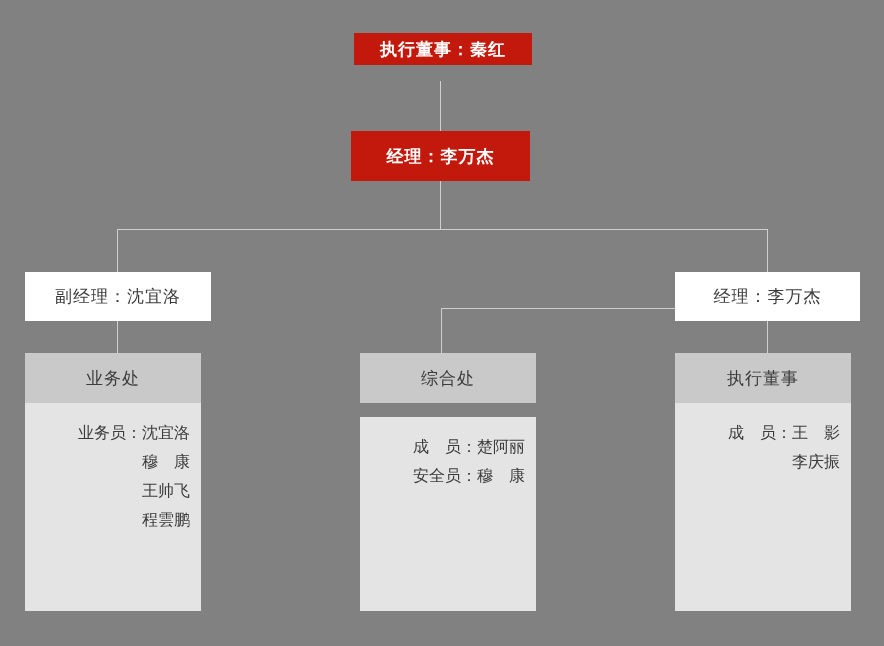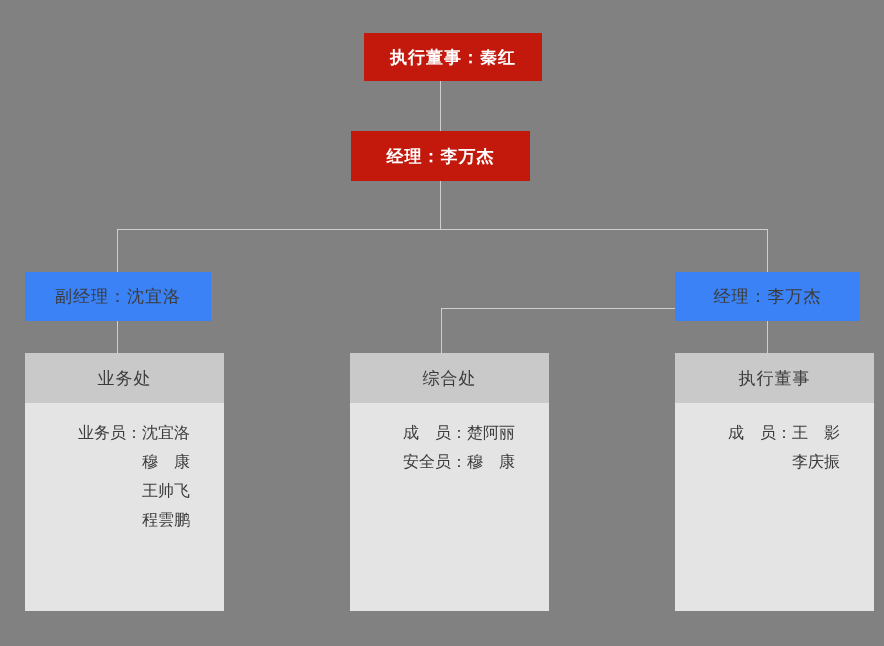--- a/index.html
+++ b/index.html
@@ -24,29 +24,29 @@
     box-sizing: border-box;
   }
   .node-red {
     background: #c2190c;
     color: #ffffff;
     font-weight: 700;
     font-size: 17px;
     letter-spacing: 1px;
   }
   .node-gray {
-    background: #3b82f6;
+    background: #ffffff;
     color: #3b3b3b;
     font-weight: 400;
     font-size: 17px;
     letter-spacing: 1px;
   }
   .dept {
     position: absolute;
-    width: 199px;
+    width: 176px;
     top: 353px;
     height: 258px;
     display: flex;
     flex-direction: column;
   }
   .dept-header {
     height: 50px;
     background: #c9c9c9;
     color: #3b3b3b;
     font-size: 17px;
@@ -89,21 +89,21 @@
   <div class="line" style="left:440px; top:81px;  width:1px;  height:50px;"></div>
   <div class="line" style="left:440px; top:181px; width:1px;  height:48px;"></div>
   <div class="line" style="left:117px; top:229px; width:651px; height:1px;"></div>
   <div class="line" style="left:117px; top:229px; width:1px;  height:43px;"></div>
   <div class="line" style="left:767px; top:229px; width:1px;  height:43px;"></div>
   <div class="line" style="left:117px; top:321px; width:1px;  height:32px;"></div>
   <div class="line" style="left:767px; top:321px; width:1px;  height:32px;"></div>
   <div class="line" style="left:441px; top:308px; width:234px; height:1px;"></div>
   <div class="line" style="left:441px; top:308px; width:1px;  height:45px;"></div>
 
-  <div class="node node-red" style="left:364px; top:33px; width:178px; height:48px;">
+  <div class="node node-red" style="left:354px; top:33px; width:178px; height:32px;">
     <span>执行董事：秦红</span>
   </div>
 
   <div class="node node-red" style="left:351px; top:131px; width:179px; height:50px;">
     <span>经理：李万杰</span>
   </div>
 
   <div class="node node-gray" style="left:25px; top:272px; width:186px; height:49px;">
     <span>副经理：沈宜洛</span>
   </div>
@@ -129,21 +129,21 @@
         <span class="member-label"></span>
         <span class="member-name">王帅飞</span>
       </div>
       <div class="member-row">
         <span class="member-label"></span>
         <span class="member-name">程雲鹏</span>
       </div>
     </div>
   </div>
 
-  <div class="dept" style="left:350px;">
+  <div class="dept" style="left:360px;gap:14px;">
     <div class="dept-header">
       <span>综合处</span>
     </div>
     <div class="dept-body">
       <div class="member-row">
         <span class="member-label">成　员：</span>
         <span class="member-name">楚阿丽</span>
       </div>
       <div class="member-row">
         <span class="member-label">安全员：</span>

